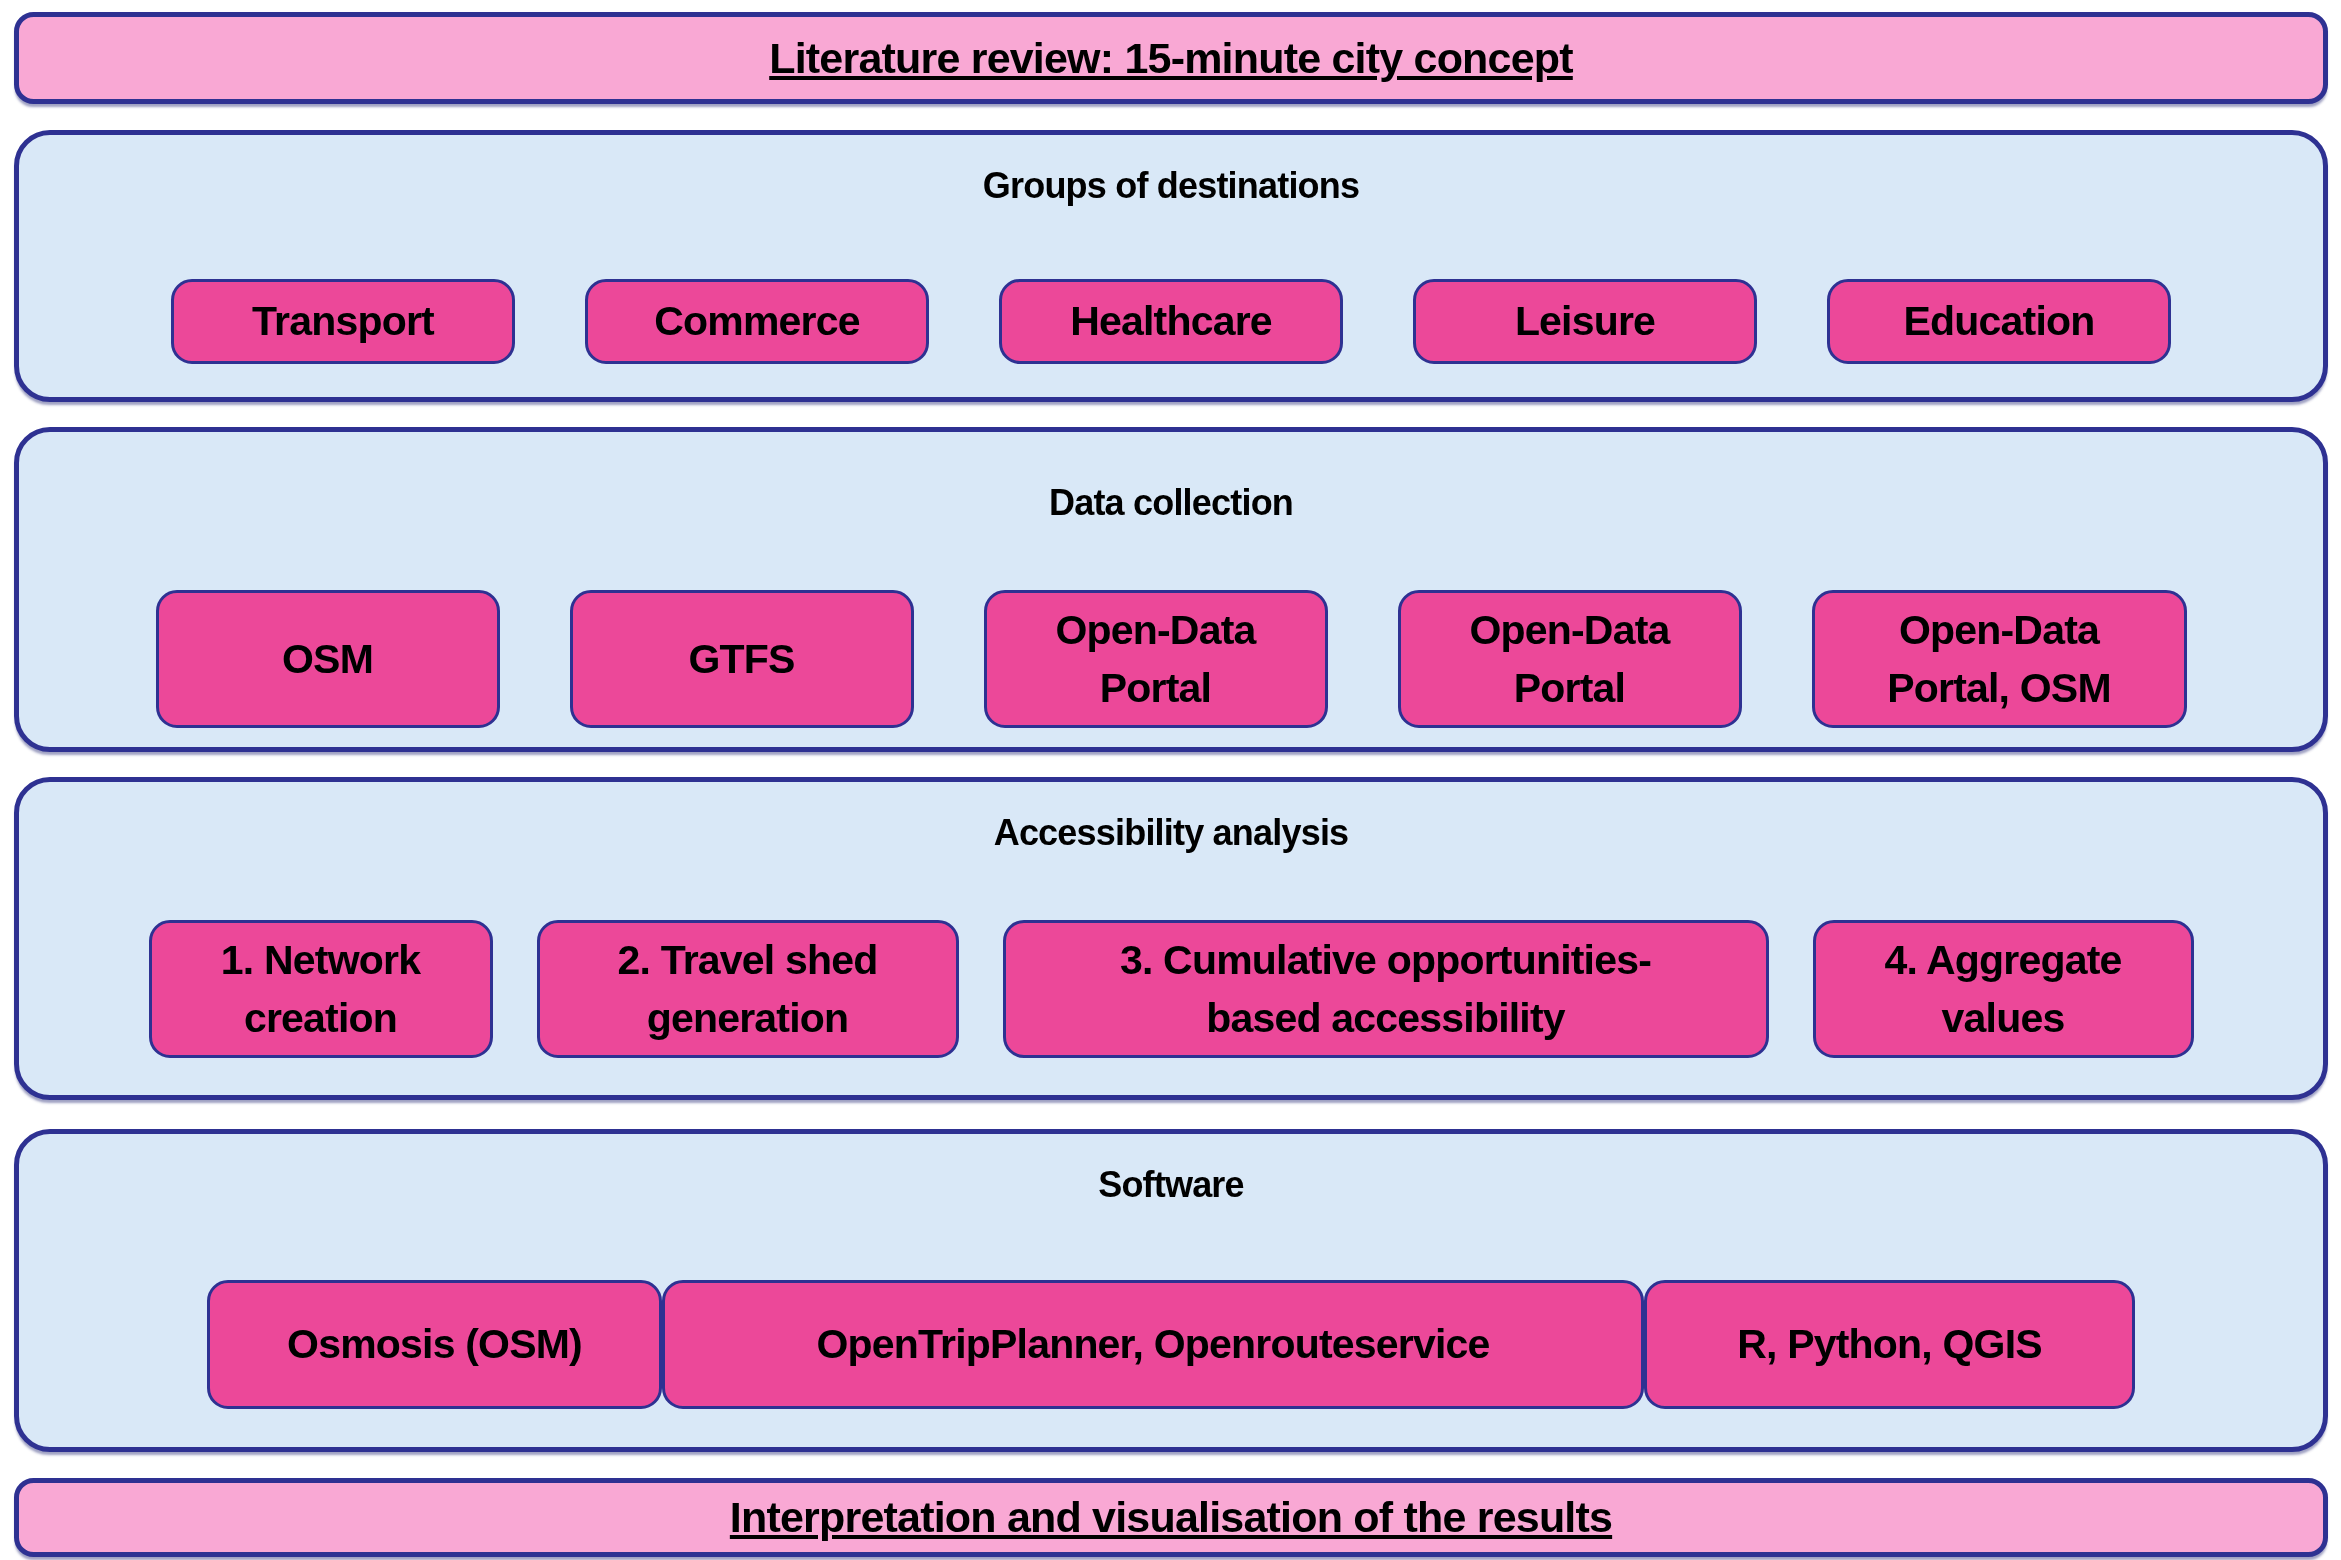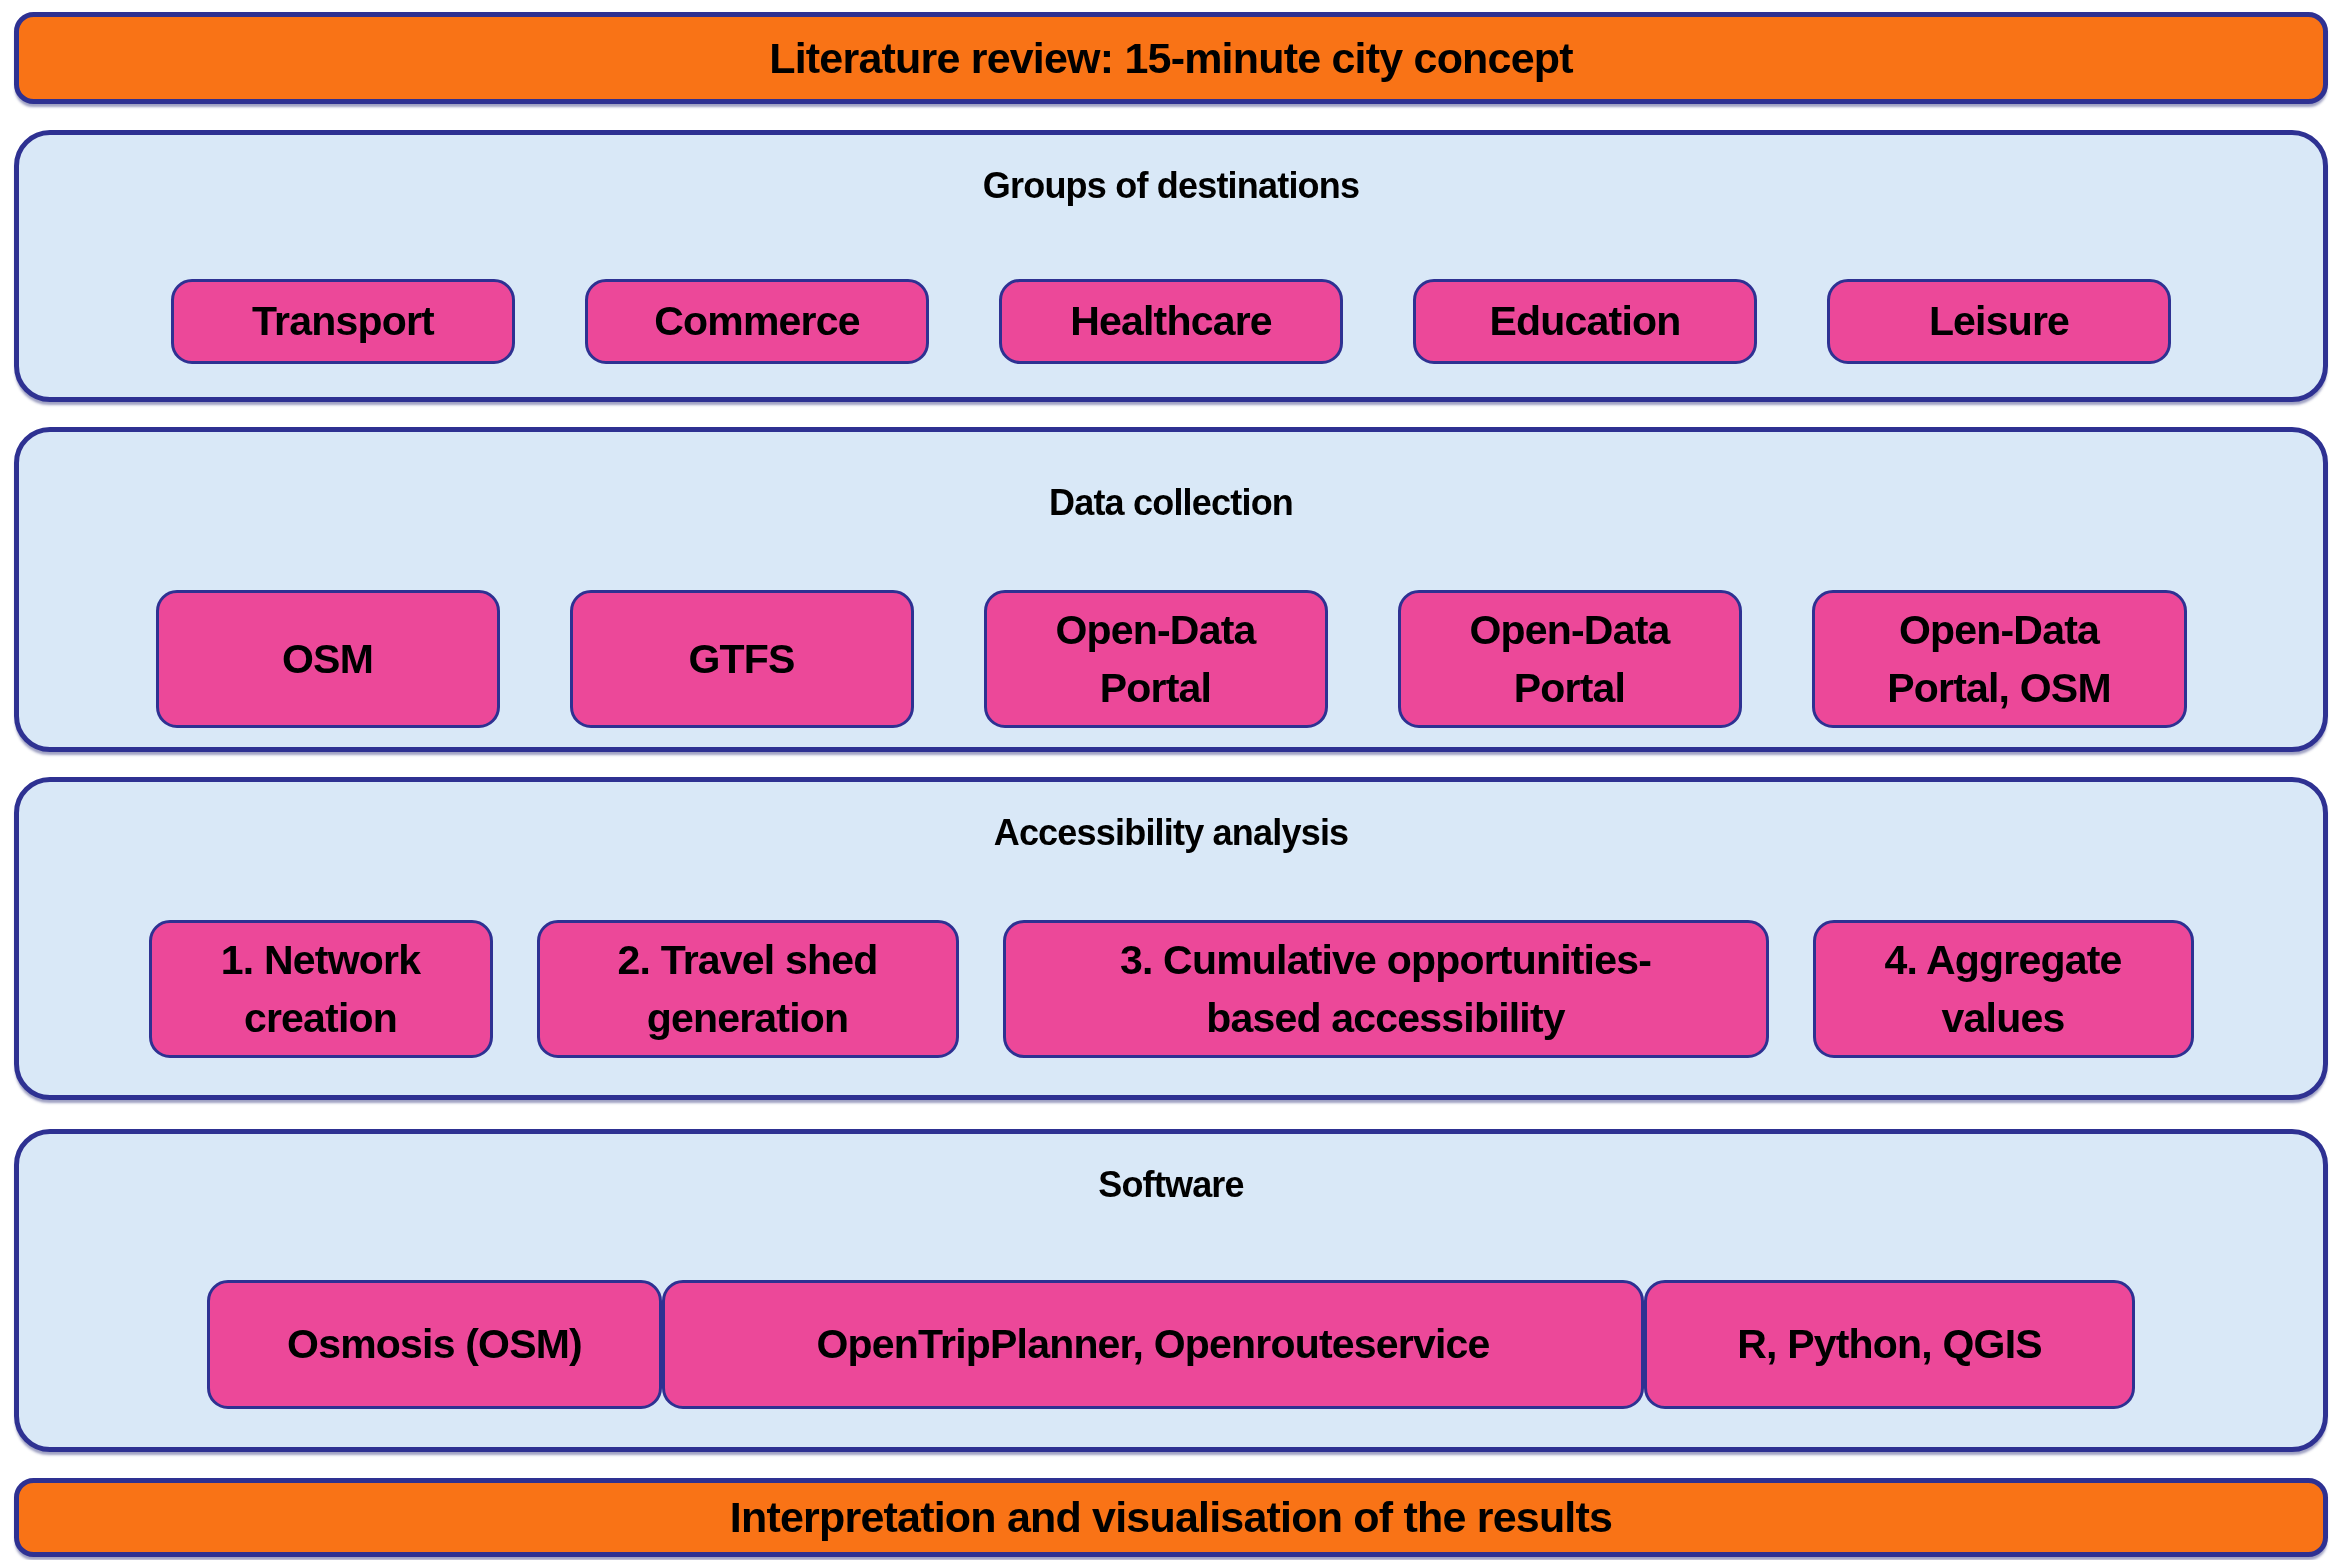--- a/index.html
+++ b/index.html
@@ -11,28 +11,29 @@
     background: #ffffff;
     padding: 12.3px 14px 0 14px;
     overflow: hidden;
     font-family: "Liberation Sans", sans-serif;
     font-weight: 700;
     color: #000000;
   }
   .banner {
     border: 5.7px solid #2E3192;
     border-radius: 19.6px;
-    background: #f97316;
+    background: #f9a8d4;
     height: 92px;
     display: flex;
     align-items: center;
     justify-content: center;
     font-size: 43px;
     letter-spacing: -0.8px;
     box-shadow: 0 4.1px 2.5px -1.6px rgba(40,45,120,0.45);
+    text-decoration: underline;
   }
   .banner.top { margin-bottom: 26px; }
   .banner.bottom { height: 79px; }
   .panel {
     border: 5.7px solid #2E3192;
     border-radius: 36px;
     background: #D9E8F7;
     box-shadow: 0 4.1px 2.5px -1.6px rgba(40,45,120,0.45);
     display: flex;
     flex-direction: column;
@@ -97,22 +98,22 @@
   <div class="banner top">
     <span>Literature review: 15-minute city concept</span>
   </div>
 
   <section class="panel sec-g">
     <div class="panel-title">Groups of destinations</div>
     <div class="box-row">
       <div class="box">Transport</div>
       <div class="box">Commerce</div>
       <div class="box">Healthcare</div>
+      <div class="box">Leisure</div>
       <div class="box">Education</div>
-      <div class="box">Leisure</div>
     </div>
   </section>
 
   <section class="panel sec-d">
     <div class="panel-title">Data collection</div>
     <div class="box-row">
       <div class="box b2">OSM</div>
       <div class="box b1">GTFS</div>
       <div class="box b3">Open-Data
 Portal</div>

